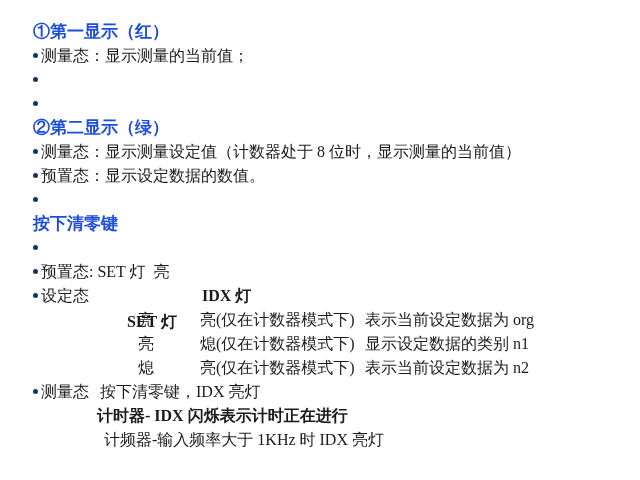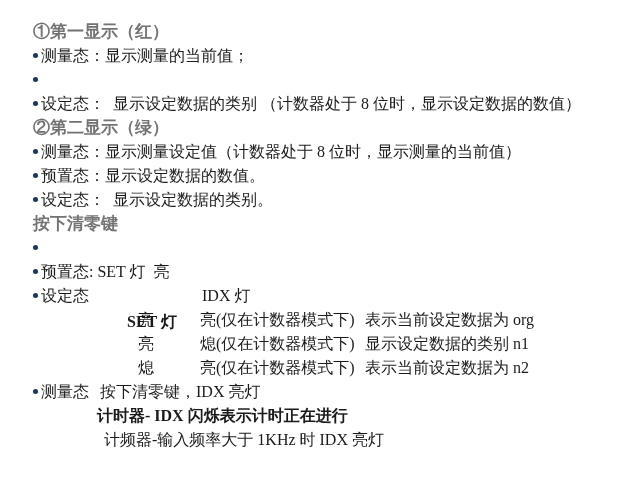--- a/index.html
+++ b/index.html
@@ -1,47 +1,47 @@
 <!DOCTYPE html>
 <html><head>
 <meta charset="utf-8">
 <style>
   html,body{margin:0;padding:0;background:#ffffff;}
   body{width:640px;height:480px;overflow:hidden;
        font-family:"Liberation Serif","DejaVu Serif",serif;
        color:#1a1a1a;}
   .doc{position:relative;padding:20px 10px 0 33px;font-size:16px;line-height:24px;}
   .line{height:24px;white-space:pre;position:relative;}
-  .h{font-weight:700;font-size:17px;color:#737373;}
+  .h{font-weight:700;font-size:17px;color:#1d4ed8;}
   .dot{display:inline-block;width:5px;height:5px;border-radius:50%;
        background:#17365D;vertical-align:middle;margin:-3px 3px 0 0;}
   
   .c-set {position:absolute;left:94px;font-weight:700;margin-top:26px;}
-  .c-idx {position:absolute;left:169px;font-weight:400;}
+  .c-idx {position:absolute;left:169px;font-weight:700;}
   .c-set-row{position:absolute;left:105px;}
   .c-idx-row{position:absolute;left:167px;}
   .c-desc{position:absolute;left:332px;}
   .c-text{position:absolute;left:67px;}
   .indent1{padding-left:64px;font-weight:bold;}
   .indent2{padding-left:71px;}
 </style>
 </head>
 <body>
 
 <div class="doc">
 
   <div class="line h">①第一显示（红）</div>
   <div class="line"><span class="dot"></span><span>测量态：显示测量的当前值；</span></div>
   <div class="line"><span class="dot"></span></div>
-  <div class="line"><span class="dot"></span><span>设定态：  显示设定数据的类别 （计数器处于 8 位时，显示设定数据的数值）</span></div>
+  <div class="line"><span class="dot"></span></div>
 
   <div class="line h">②第二显示（绿）</div>
   <div class="line"><span class="dot"></span><span>测量态：显示测量设定值（计数器处于 8 位时，显示测量的当前值）</span></div>
   <div class="line"><span class="dot"></span><span>预置态：显示设定数据的数值。</span></div>
-  <div class="line"><span class="dot"></span><span>设定态：  显示设定数据的类别。</span></div>
+  <div class="line"><span class="dot"></span></div>
 
   <div class="line h">按下清零键</div>
   <div class="line"><span class="dot"></span></div>
   <div class="line"><span class="dot"></span><span>预置态: SET 灯  亮</span></div>
 
   <div class="line"><span class="dot"></span><span>设定态</span><span class="c-set">SET 灯</span><span class="c-idx">IDX 灯</span></div>
 
   <div class="line"><span class="c-set-row">亮</span><span class="c-idx-row">亮(仅在计数器模式下)</span><span class="c-desc">表示当前设定数据为 org</span></div>
 
   <div class="line"><span class="c-set-row">亮</span><span class="c-idx-row">熄(仅在计数器模式下)</span><span class="c-desc">显示设定数据的类别 n1</span></div>

